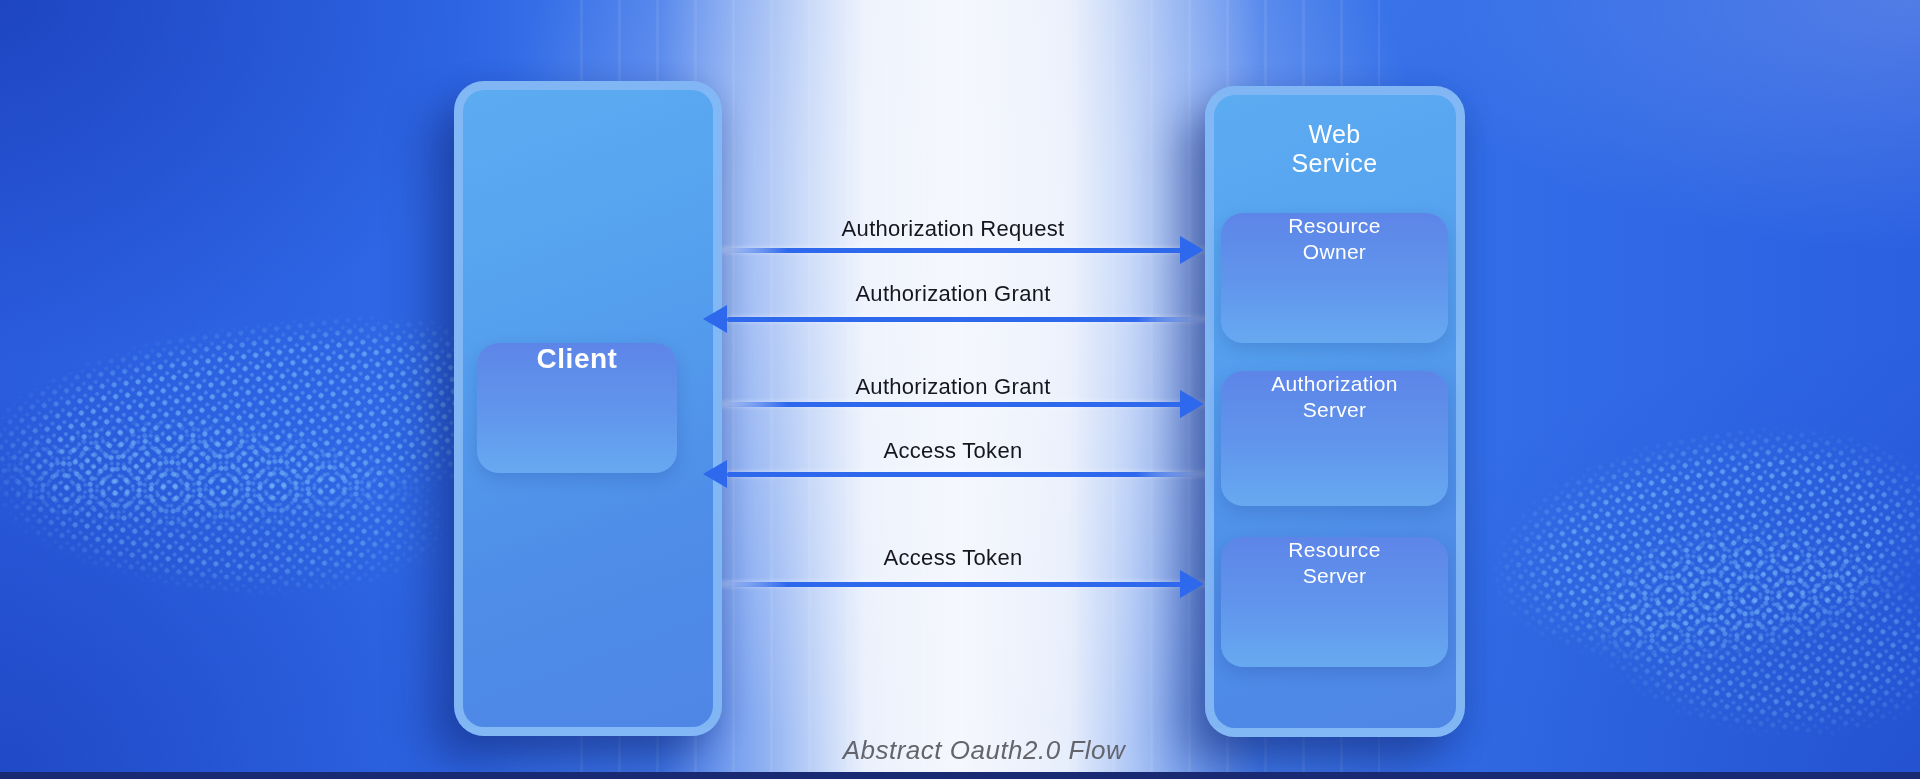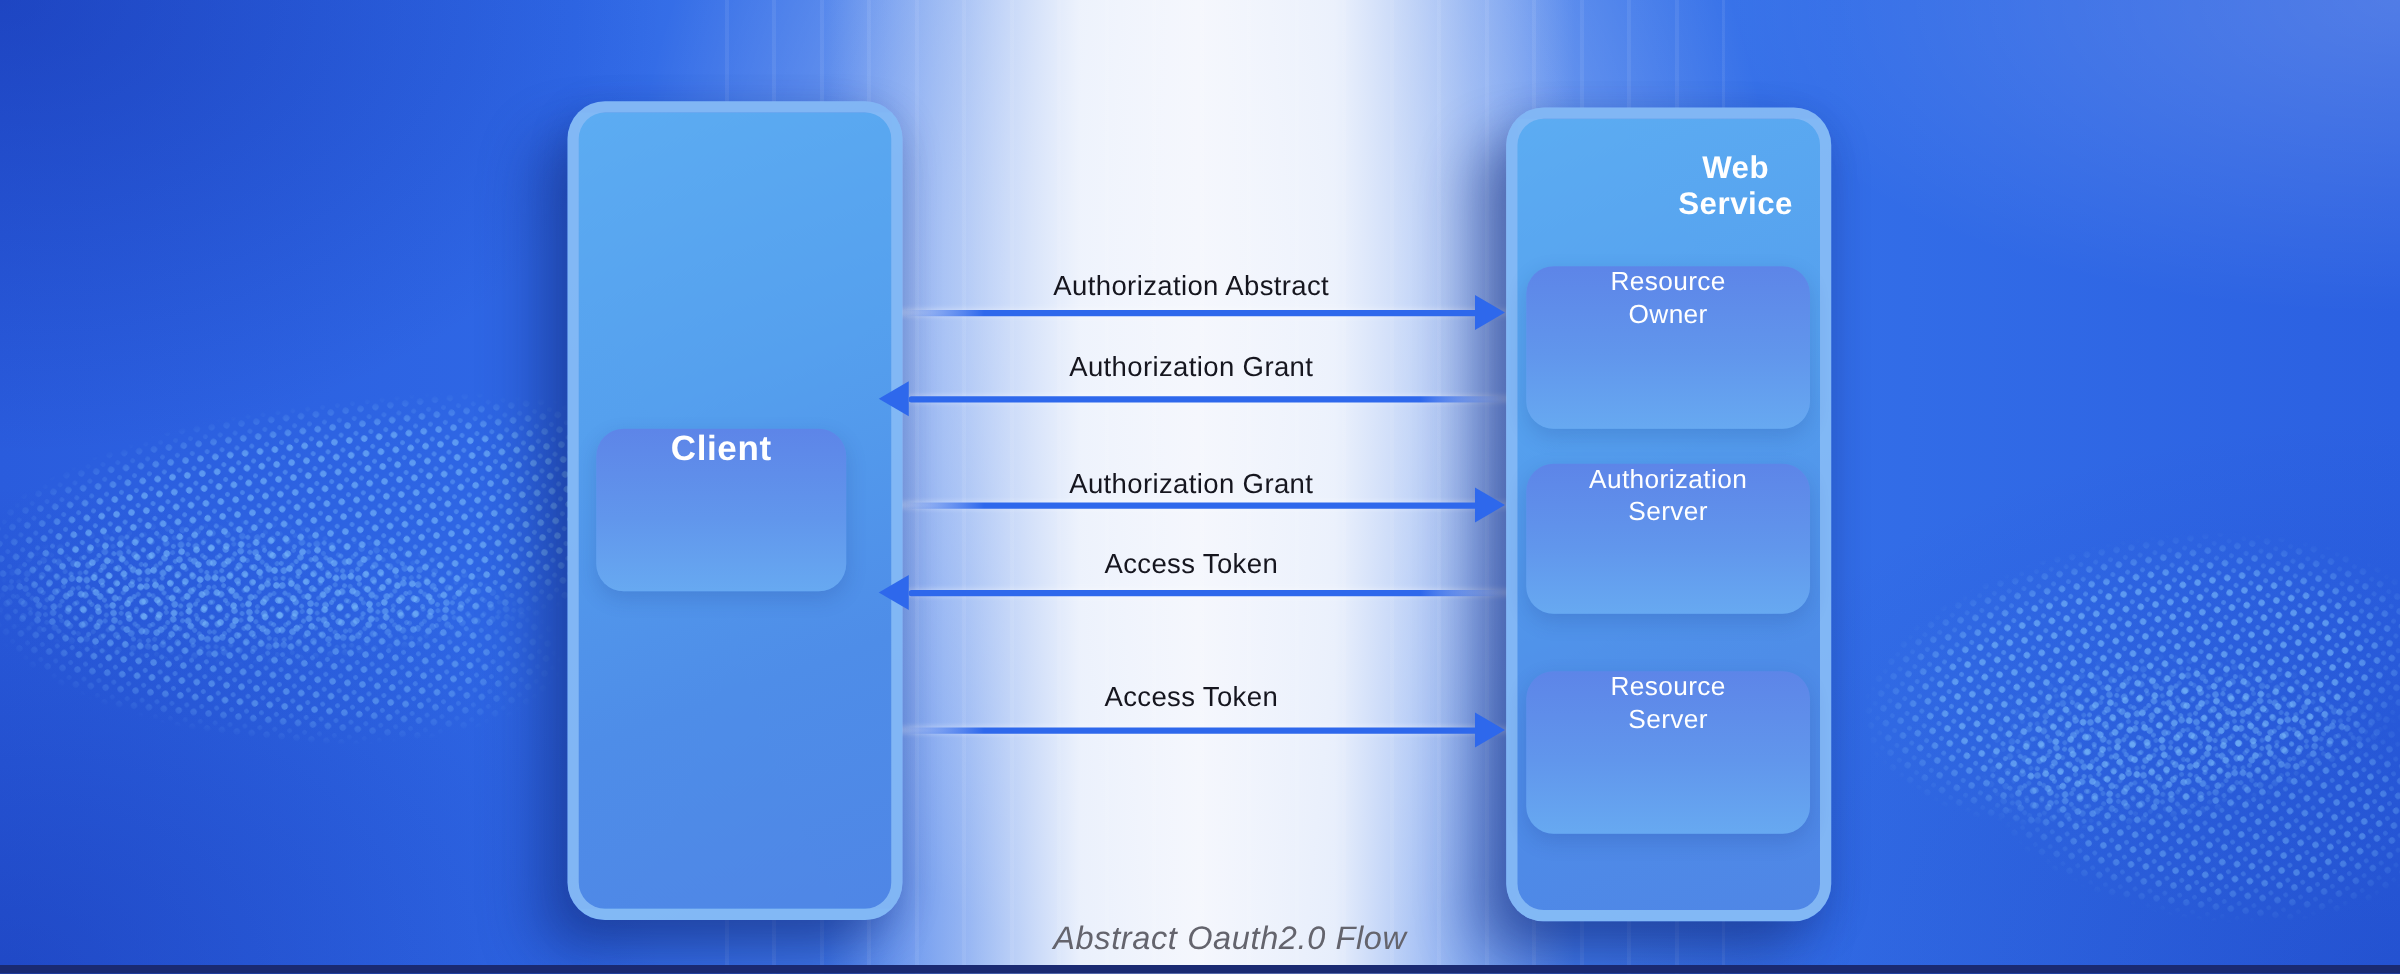--- a/index.html
+++ b/index.html
@@ -70,26 +70,26 @@
   .card-web{left:1205px;top:86px;width:260px;height:651px;}
   .inner-box{
     position:absolute;border-radius:22px;
     background:linear-gradient(180deg,#5d85e8 0%,#6196ec 55%,#67a9f1 100%);
     box-shadow:0 6px 16px rgba(25,50,130,.18);
     display:flex;align-items:flex-start;justify-content:center;text-align:center;
     color:#ffffff;
   }
   .client-box{left:477px;top:343px;width:200px;height:130px;font-size:28px;font-weight:bold;letter-spacing:.5px;}
   .web-title{
-    position:absolute;left:1275px;top:120px;width:227px;text-align:center;
-    color:#ffffff;font-size:25px;font-weight:bold;line-height:29px;letter-spacing:.4px;
+    position:absolute;left:1221px;top:120px;width:227px;text-align:center;
+    color:#ffffff;font-size:25px;font-weight:normal;line-height:29px;letter-spacing:.4px;
     white-space:pre-line;
   }
   .box-ro{left:1221px;top:213px;width:227px;height:130px;}
-  .box-as{left:1221px;top:371px;width:227px;height:120px;}
+  .box-as{left:1221px;top:371px;width:227px;height:135px;}
   .box-rs{left:1221px;top:537px;width:227px;height:130px;}
   .server-label{font-size:21px;line-height:26px;white-space:pre-line;letter-spacing:.3px;}
   
   .arrow-line{position:absolute;height:5px;background:#2e68ec;border-radius:2px;}
   .to-right{left:723px;width:459px;background:linear-gradient(90deg, rgba(46,104,236,0) 0%, #2e68ec 14%, #2e68ec 100%);}
   .to-left{left:727px;width:476px;background:linear-gradient(270deg, rgba(46,104,236,0) 0%, #2e68ec 14%, #2e68ec 100%);}
   .head{position:absolute;width:0;height:0;border-top:14px solid transparent;border-bottom:14px solid transparent;}
   .head-right{left:1180px;border-left:24px solid #2e68ec;}
   .head-left{left:703px;border-right:24px solid #2e68ec;}
   
@@ -154,21 +154,21 @@
 
   <div class="arrow-line to-right" style="top:402px"></div>
   <div class="head head-right" style="top:390px"></div>
 
   <div class="arrow-line to-left" style="top:472px"></div>
   <div class="head head-left" style="top:460px"></div>
 
   <div class="arrow-line to-right" style="top:582px"></div>
   <div class="head head-right" style="top:570px"></div>
 
-  <div class="flow-label" style="top:216px">Authorization Abstract</div>
+  <div class="flow-label" style="top:216px">Authorization Request</div>
   <div class="flow-label" style="top:281px">Authorization Grant</div>
   <div class="flow-label" style="top:374px">Authorization Grant</div>
   <div class="flow-label" style="top:438px">Access Token</div>
   <div class="flow-label" style="top:545px">Access Token</div>
 
   <div class="caption">Abstract Oauth2.0 Flow</div>
 
   <div class="bottom-bar"></div>
 
 </div>

